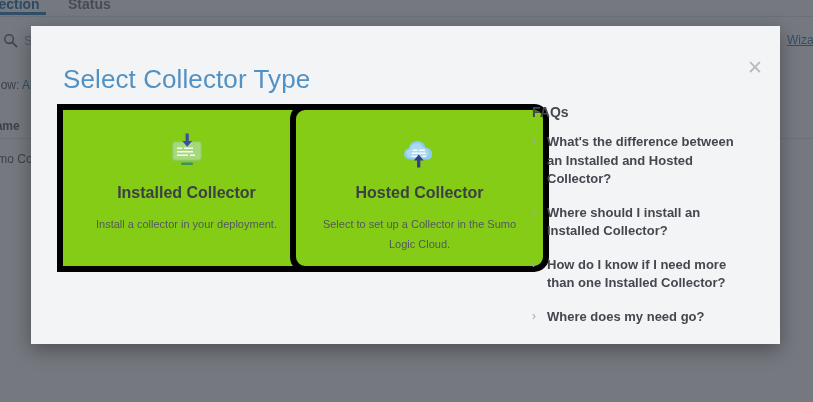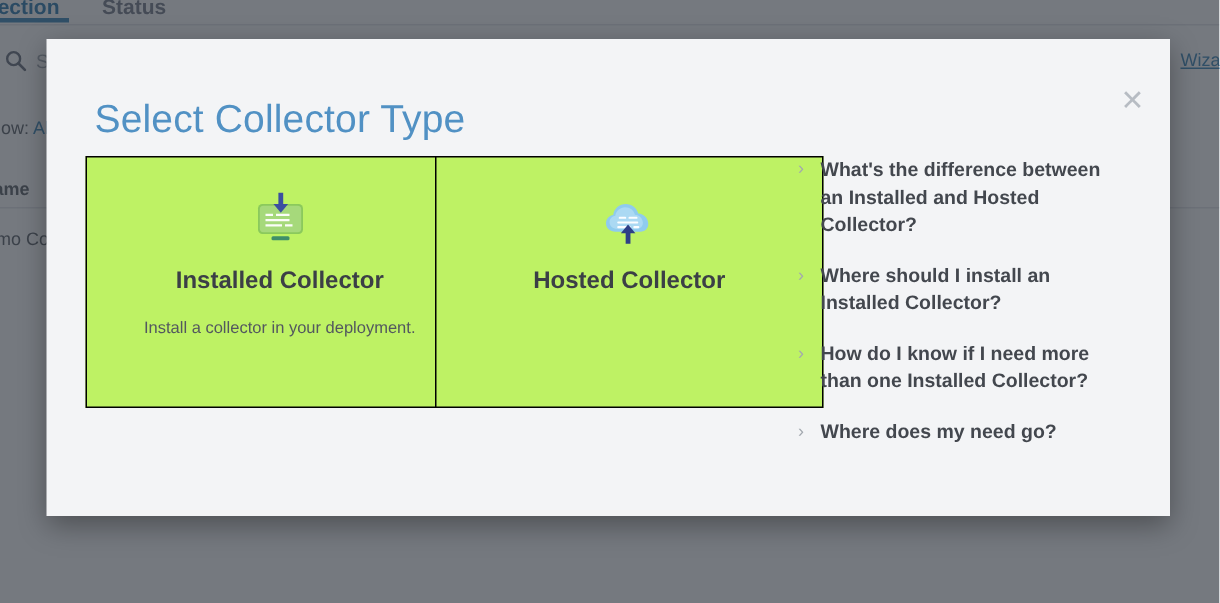--- a/index.html
+++ b/index.html
@@ -163,27 +163,27 @@
     position: absolute;
     left: 26px;
     top: 78px;
   }
 
   .card {
     position: absolute;
     top: 0;
     width: 259px;
     height: 168px;
-    background: #bef264;
-    border: 1px solid #000000;
+    background: #84cc16;
+    border: 6px solid #000000;
     box-sizing: border-box;
     cursor: pointer;
   }
   .card.card-1 { left: 0px; }
-  .card.card-2 { left: 233px; }
+  .card.card-2 { left: 233px; border-radius: 15px; }
 
   .card-icon {
     position: absolute;
     left: 0; right: 0;
     top: 21px;
     height: 44px;
     display: flex;
     align-items: center;
     justify-content: center;
   }
@@ -324,24 +324,26 @@
             <rect x="20" y="17.5" width="6" height="1.4" rx="0.6" fill="#ffffff" opacity="0.95"></rect>
             <rect x="12.5" y="20.6" width="14" height="1.4" rx="0.6" fill="#ffffff" opacity="0.95"></rect>
             <rect x="12.5" y="23.7" width="9" height="1.4" rx="0.6" fill="#ffffff" opacity="0.95"></rect>
             <rect x="23.2" y="23.7" width="4" height="1.4" rx="0.6" fill="#ffffff" opacity="0.95"></rect>
 
             <rect x="18.1" y="27" width="3.2" height="8.5" fill="#2e3f87"></rect>
             <polygon points="14.9,28.5 24.6,28.5 19.7,22.6" fill="#2e3f87"></polygon>
           </svg>
         </div>
         <div class="card-title">Hosted Collector</div>
+        <div class="card-desc">Select to set up a Collector in the Sumo Logic Cloud.</div>
       </div>
     </div>
 
     <div class="faq">
+      <div class="faq-heading">FAQs</div>
 
       <div class="faq-item">
         <span class="faq-chevron">›</span>
         <span class="faq-text">What's the difference between an Installed and Hosted Collector?</span>
       </div>
 
       <div class="faq-item">
         <span class="faq-chevron">›</span>
         <span class="faq-text">Where should I install an Installed Collector?</span>
       </div>

